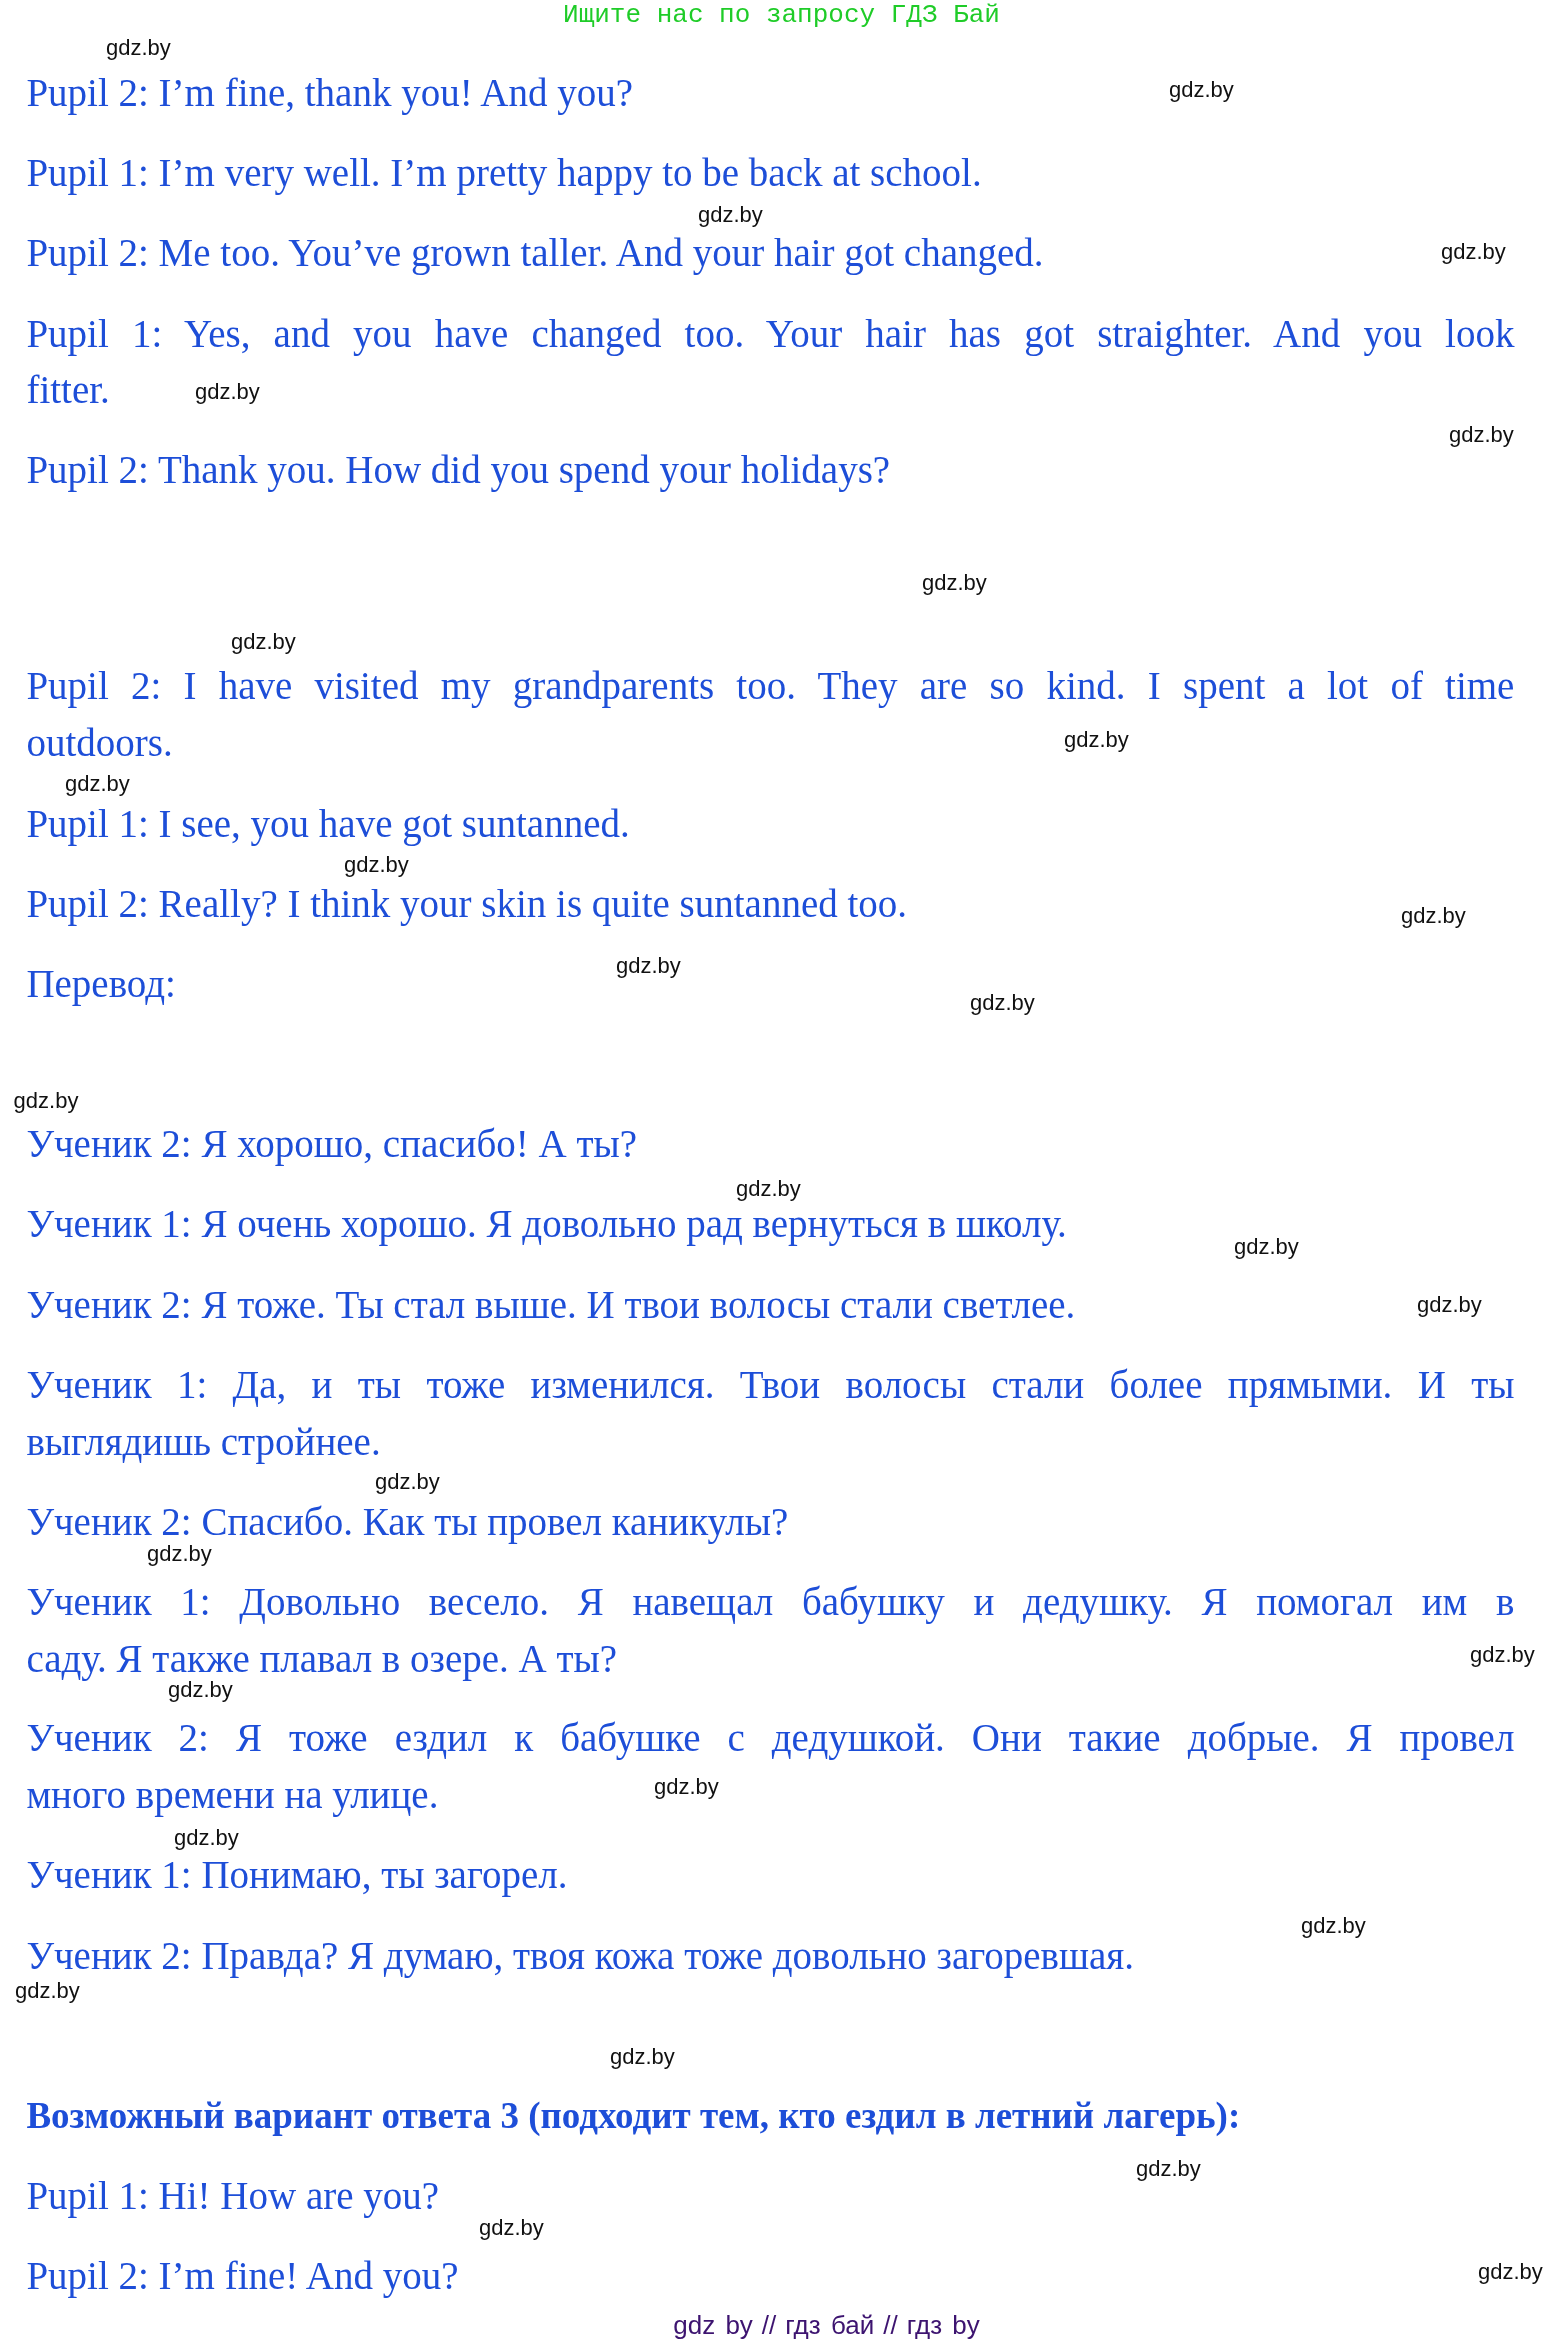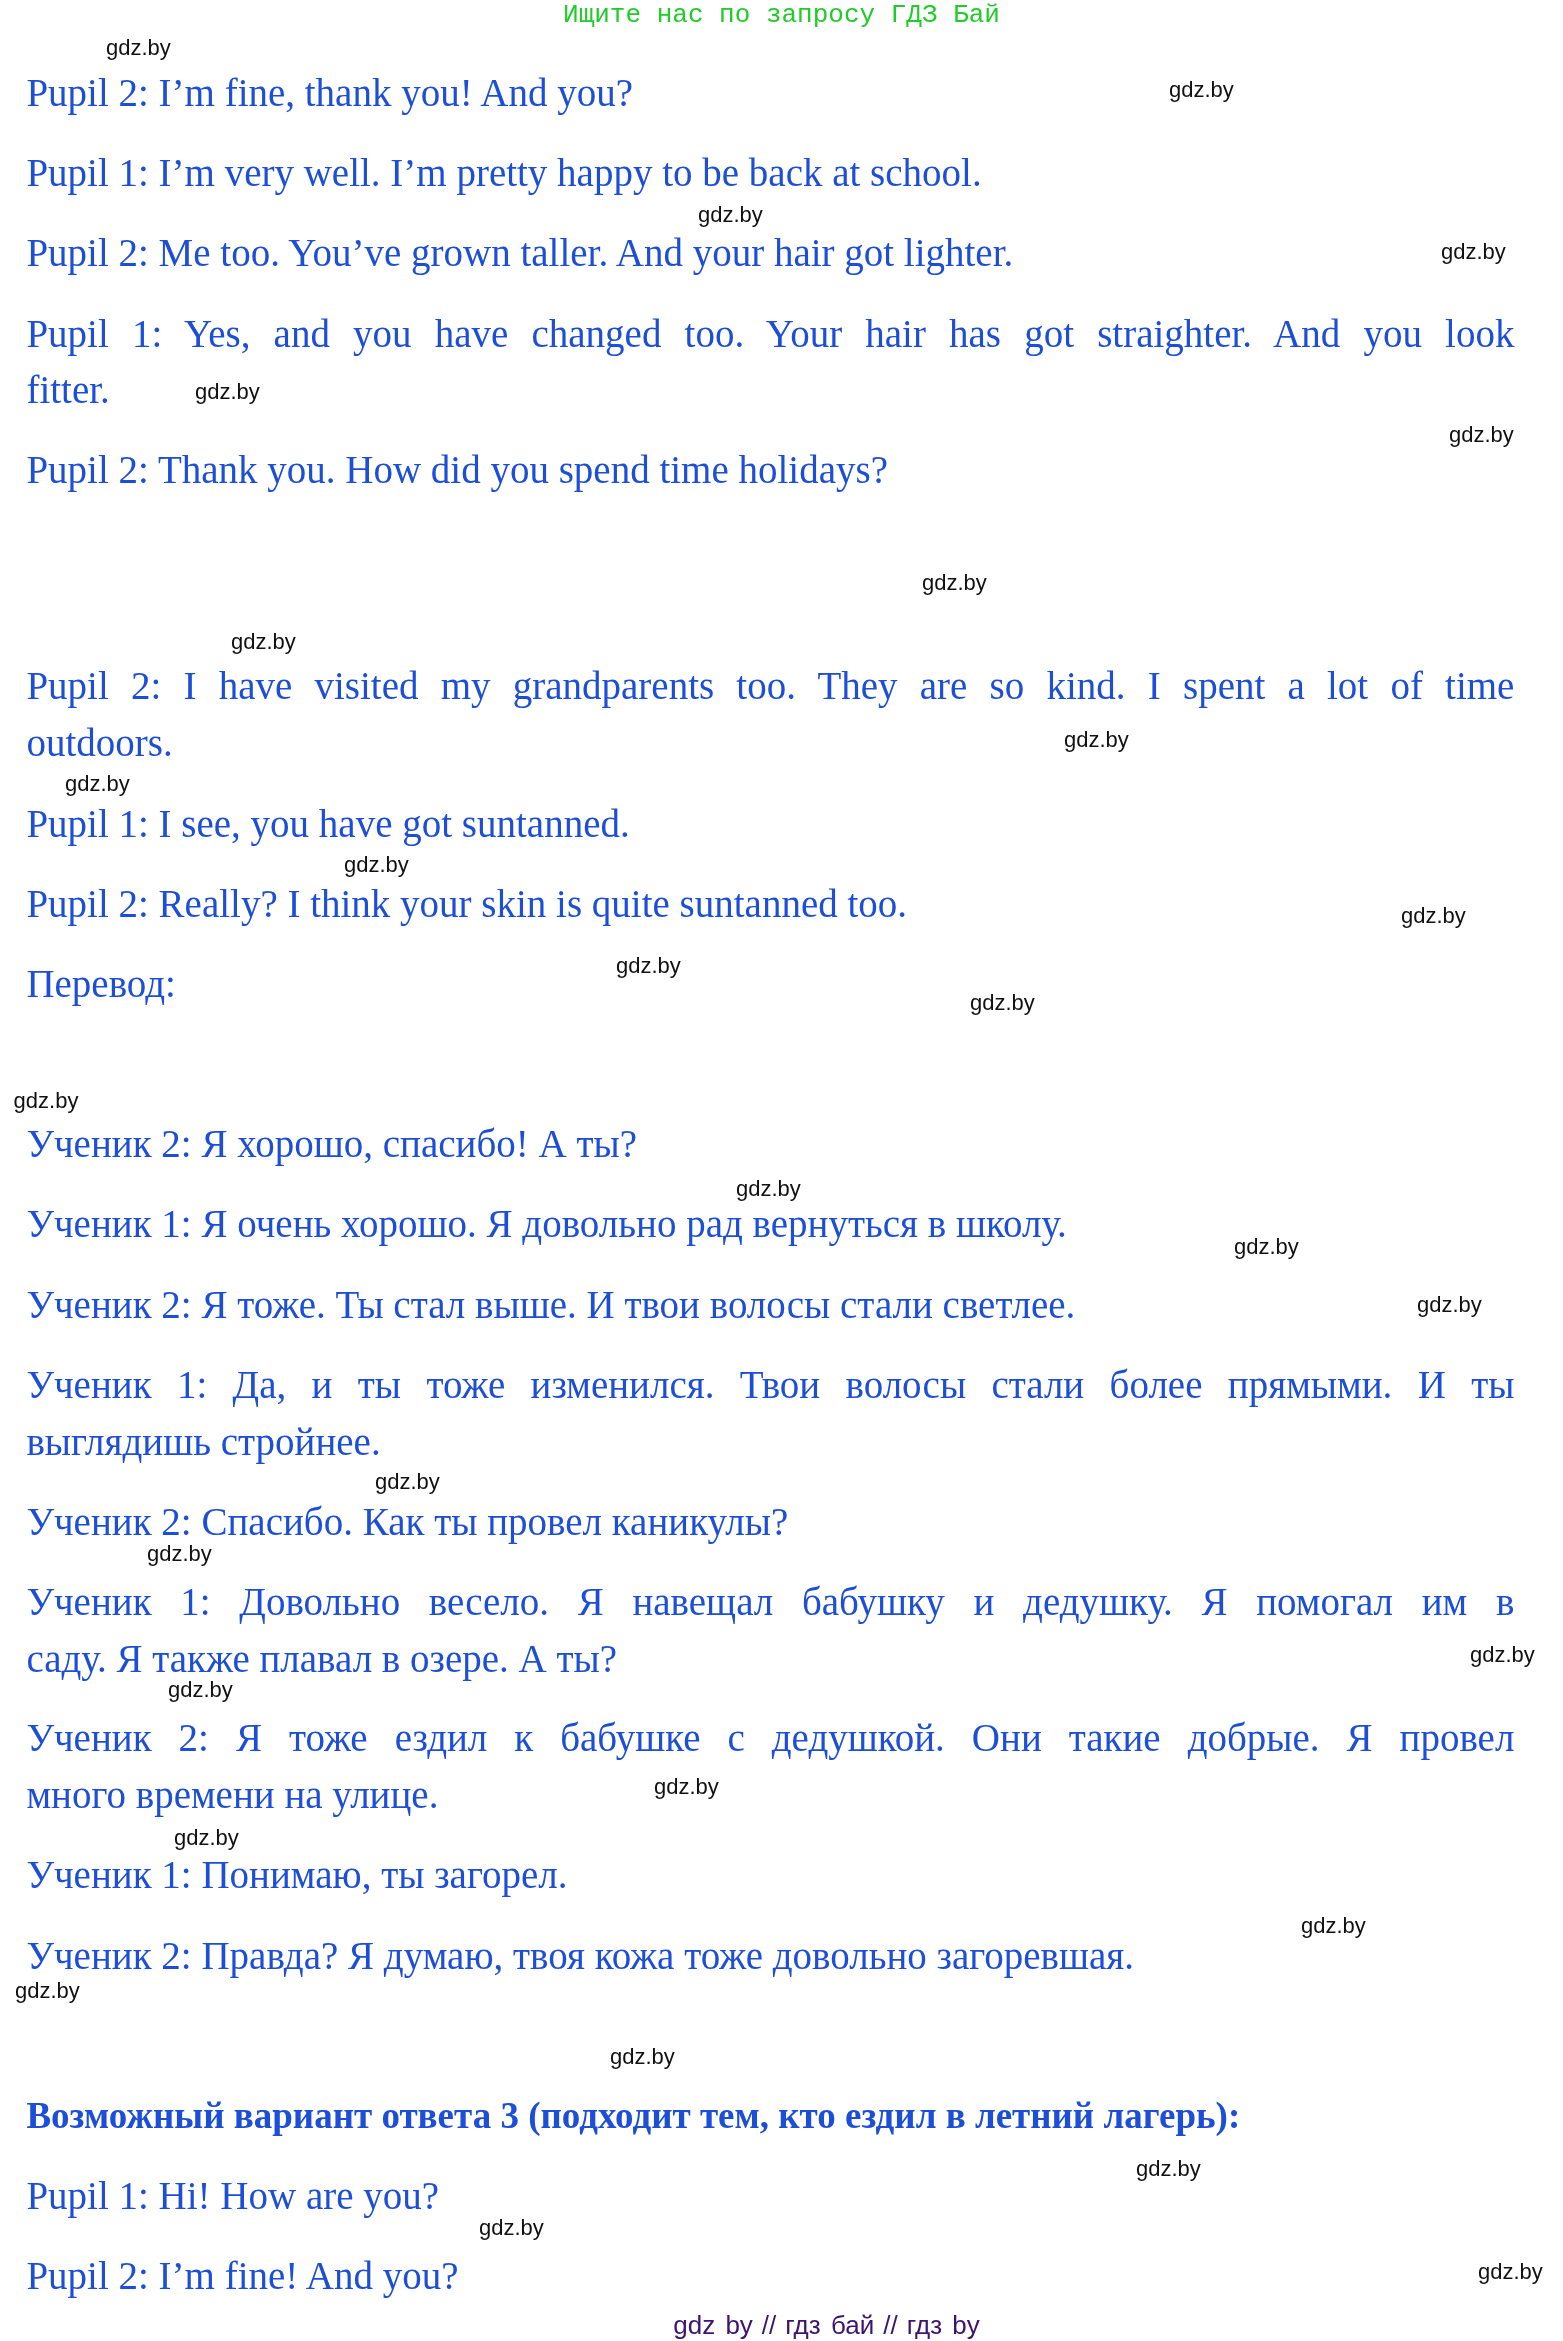--- a/index.html
+++ b/index.html
@@ -31,24 +31,24 @@
 </style>
 </head>
 <body>
 
 <div class="page">
 
   <div class="banner">Ищите нас по запросу ГДЗ Бай</div>
 
   <div class="line" style="top:70px">Pupil 2: I’m fine, thank you! And you?</div>
   <div class="line" style="top:150px">Pupil 1: I’m very well. I’m pretty happy to be back at school.</div>
-  <div class="line" style="top:230px">Pupil 2: Me too. You’ve grown taller. And your hair got lighter.</div>
+  <div class="line" style="top:230px">Pupil 2: Me too. You’ve grown taller. And your hair got changed.</div>
   <div class="line justify" style="top:311px">Pupil 1: Yes, and you have changed too. Your hair has got straighter. And you look</div>
   <div class="line" style="top:367px">fitter.</div>
-  <div class="line" style="top:447px">Pupil 2: Thank you. How did you spend time holidays?</div>
+  <div class="line" style="top:447px">Pupil 2: Thank you. How did you spend your holidays?</div>
   <div class="line justify" style="top:663px">Pupil 2: I have visited my grandparents too. They are so kind. I spent a lot of time</div>
   <div class="line" style="top:720px">outdoors.</div>
   <div class="line" style="top:801px">Pupil 1: I see, you have got suntanned.</div>
   <div class="line" style="top:881px">Pupil 2: Really? I think your skin is quite suntanned too.</div>
 
   <div class="line" style="top:961px">Перевод:</div>
 
   <div class="line" style="top:1121px">Ученик 2: Я хорошо, спасибо! А ты?</div>
   <div class="line" style="top:1201px">Ученик 1: Я очень хорошо. Я довольно рад вернуться в школу.</div>
   <div class="line" style="top:1282px">Ученик 2: Я тоже. Ты стал выше. И твои волосы стали светлее.</div>

